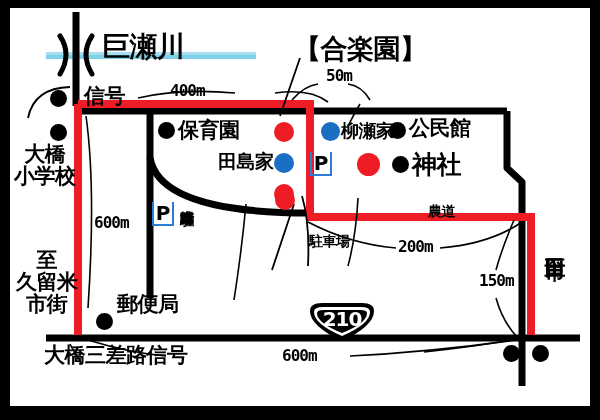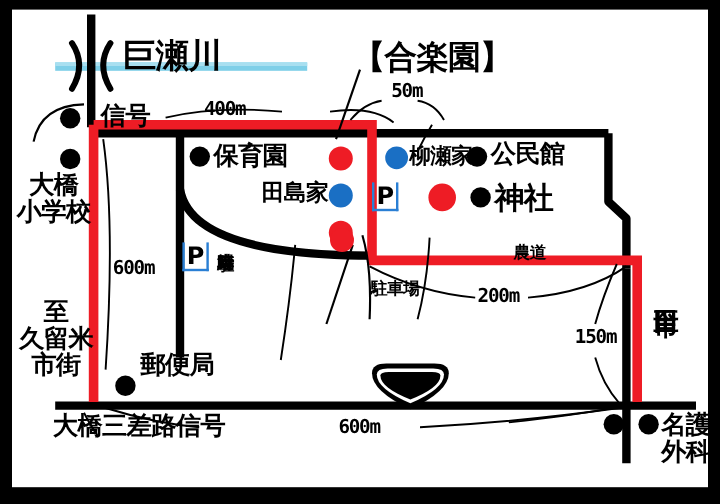--- a/index.html
+++ b/index.html
@@ -138,20 +138,23 @@
     <div class="dot" style="left:493px;top:337px;width:17px;height:17px;background:#000;"></div>
     <div class="dot" style="left:522px;top:337px;width:17px;height:17px;background:#000;"></div>
 
     <div class="pbox" style="left:300px;top:144px;width:22px;height:24px;font-size:20px;">
       <span>P</span>
     </div>
     <div class="pbox" style="left:142px;top:194px;width:22px;height:24px;font-size:20px;">
       <span>P</span>
     </div>
 
+    <div class="shield" style="left:303px;top:298px;width:58px;height:26px;font-size:20px;letter-spacing:-1px;">
+      <span>210</span>
+    </div>
 
     <div class="lbl jp" style="left:92px;top:25px;font-size:28px;">巨瀬川</div>
 
     <div class="lbl jp" style="left:74px;top:78px;font-size:21px;">信号</div>
 
     <div class="lbl dist" style="left:160px;top:75px;font-size:16px;">400m</div>
 
     <div class="lbl jp" style="left:284px;top:27px;font-size:27px;">【合楽園】</div>
 
     <div class="lbl dist" style="left:316px;top:60px;font-size:16px;">50m</div>
@@ -189,17 +192,15 @@
 
     <div class="lbl jp vert" style="left:534px;top:234px;font-size:21px;">至日田市</div>
 
     <div class="lbl jp" style="left:107px;top:286px;font-size:21px;">郵便局</div>
 
     <div class="lbl jp" style="left:34px;top:337px;font-size:21px;">大橋三差路信号</div>
 
     <div class="lbl dist" style="left:272px;top:340px;font-size:16px;">600m</div>
 
 
-    <div class="lbl jp multiline" style="left:541px;top:335px;font-size:21px;">名護
-外科</div>
 
   </div>
 </div>
 
 </body></html>

